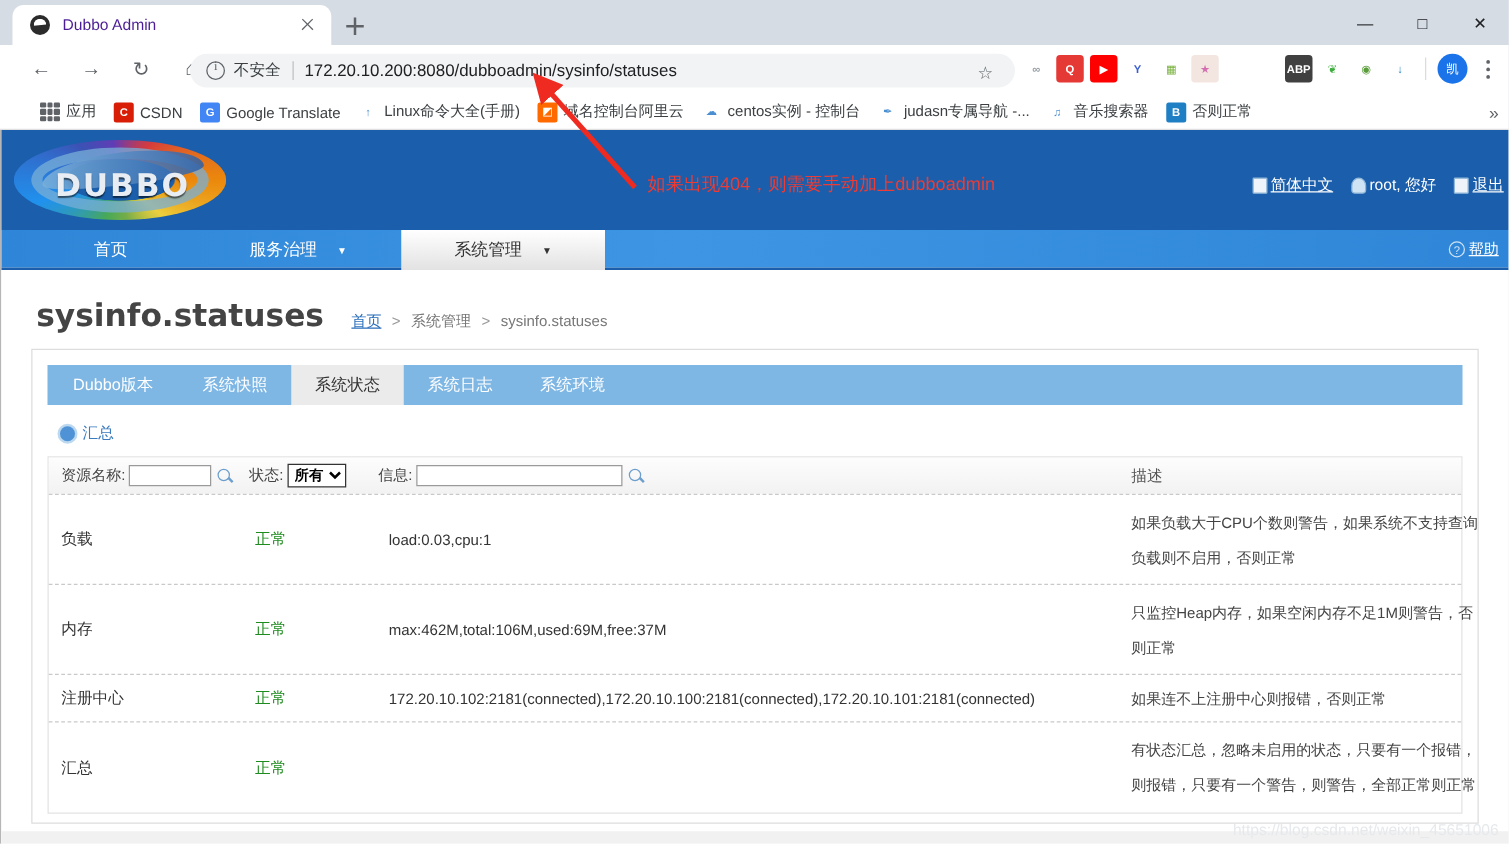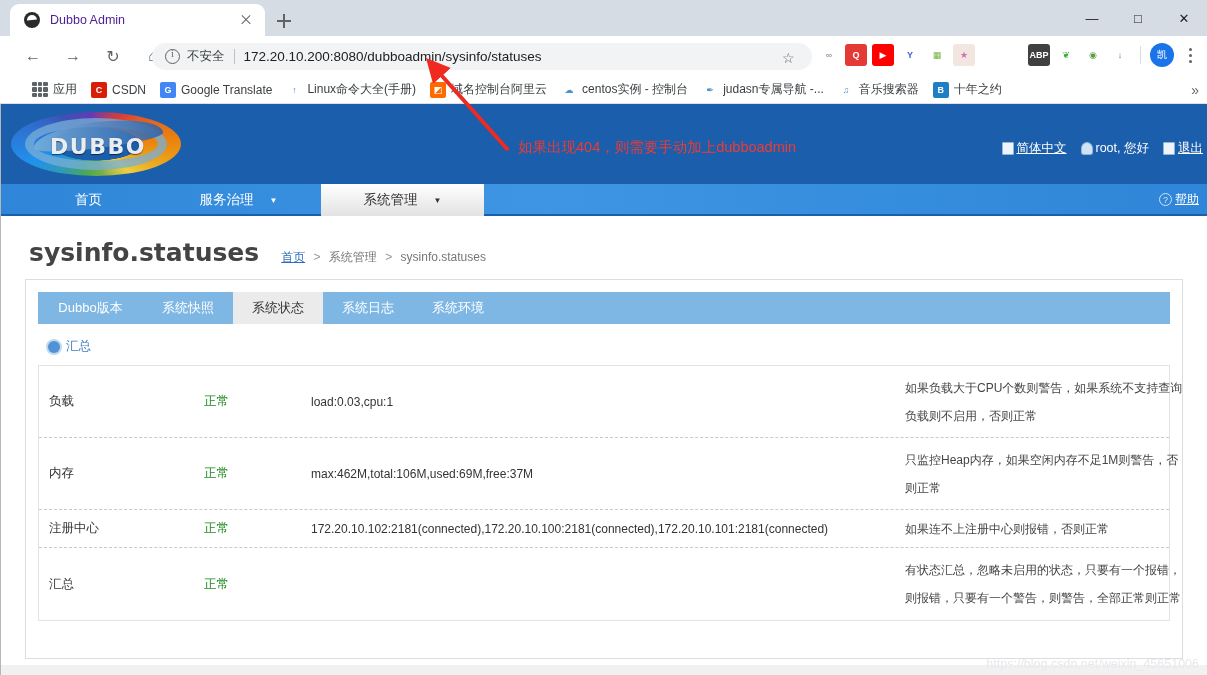--- a/index.html
+++ b/index.html
@@ -89,21 +89,21 @@
       radial-gradient(ellipse at 50% 50%, rgba(27,94,171,1) 36%, rgba(27,94,171,0) 37%),
       conic-gradient(from 200deg, #4caf50 0deg, #2196f3 55deg, #3f51b5 110deg, #673ab7 150deg,
          #e53935 200deg, #fb8c00 250deg, #fdd835 290deg, #7cb342 330deg, #4caf50 360deg);
     opacity:.93; }
   .logo .ring2 { position:absolute; left:14px; top:10px; width:142px; height:52px; border-radius:50%;
     border:9px solid rgba(120,175,215,.75); }
   .logo .swoosh { position:absolute; left:22px; top:14px; width:130px; height:26px;
     background:linear-gradient(100deg,#7fb4dc,#2b5fa8); border-radius:50% 50% 45% 45%/70% 70% 30% 30%;
     transform:rotate(-7deg); opacity:.85; }
   .logo .word { position:absolute; left:32px; top:26px; width:110px; text-align:center;
-    font-size:22px; font-weight:bold; letter-spacing:1.5px; color:#e8edf3;
+    font-size:25px; font-weight:bold; letter-spacing:1.5px; color:#e8edf3;
     text-shadow:0 1px 1px rgba(0,0,0,.55); font-family:"DejaVu Sans",sans-serif; }
   .annot-red { position:absolute; left:518px; top:138px; font-size:14.5px; color:#ee3b33; white-space:nowrap; z-index:30; }
   .arrow-svg { position:absolute; left:0; top:0; width:1207px; height:675px; pointer-events:none; z-index:40; }
   .hdr-links { position:absolute; right:4px; top:36px; display:flex; align-items:center; gap:14px;
     font-size:12.5px; color:#fff;padding-left:30px; }
   .hdr-links a { color:#fff; text-decoration:underline; white-space:nowrap; display:flex; align-items:center; gap:3px; }
   .hdr-links .plain { text-decoration:none; display:flex; align-items:center; gap:3px; }
   .mini { width:12px; height:13px; background:#eef4fa; border:1px solid #8fb6d8; border-radius:1px;
      display:inline-block; flex:none; }
   .mini.person { border-radius:50% 50% 3px 3px; background:#cfe3f5; }
@@ -271,21 +271,21 @@
       <div class="bmk">
         <span class="bi" style="background: rgb(255, 255, 255); color: rgb(74, 143, 208);">✒</span>
         <span>judasn专属导航 -...</span>
       </div>
       <div class="bmk">
         <span class="bi" style="background: rgb(255, 255, 255); color: rgb(74, 143, 208);">♫</span>
         <span>音乐搜索器</span>
       </div>
       <div class="bmk">
         <span class="bi" style="background: rgb(31, 127, 196);">B</span>
-        <span>十年之约</span>
+        <span>否则正常</span>
       </div>
       <div class="bm-overflow">»</div>
   </div>
 
   <div class="viewport">
 
     <div class="dubbo-header">
       <div class="logo">
         <div class="ring"></div>
         <div class="ring2"></div>
@@ -346,20 +346,34 @@
             <div class="tabitem" style="width: 90px;">系统日志</div>
             <div class="tabitem" style="width: 90px;">系统环境</div>
           </div>
 
         <div class="summary-line">
           <span class="gear"></span>
           <a href="#">汇总</a>
         </div>
 
         <div class="tbl">
+          <div class="tbl-head">
+            <div class="filter">
+              <label>资源名称:</label>
+              <input type="text" value="" style="">
+              <span class="mag"></span>
+              <label>状态:</label>
+              <select id="statussel"><option>所有</option></select>
+              <span style="width:26px"></span>
+              <label>信息:</label>
+              <input type="text" class="wide" value="" style="">
+              <span class="mag"></span>
+            </div>
+            <div class="th-desc">描述</div>
+          </div>
           <div id="rows">
               <div class="row" style="height: 72px;">
                 <div class="c-name">负载</div>
                 <div class="c-status">正常</div>
                 <div class="c-info">load:0.03,cpu:1</div>
                 <div class="c-desc">
                   <div>如果负载大于CPU个数则警告，如果系统不支持查询</div>
                   <div>负载则不启用，否则正常</div>
                 </div>
               </div>

